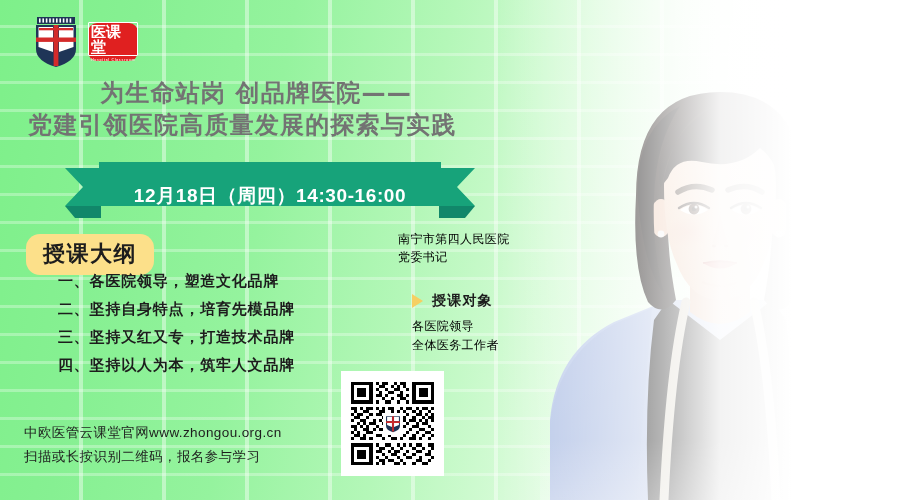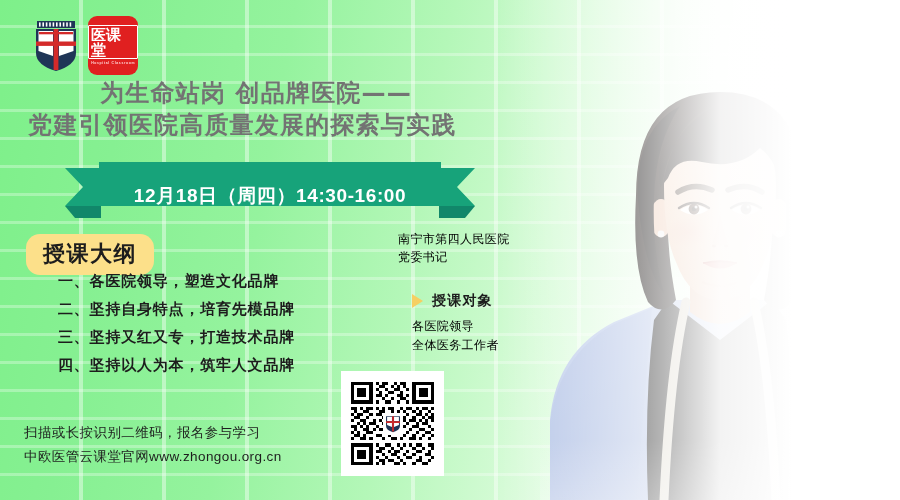--- a/index.html
+++ b/index.html
@@ -58,21 +58,21 @@
       #ffffff 88%);
   }
 
   
   .logo-row {
     position:absolute; left:33px; top:16px;
     display:flex; align-items:center; gap:9px;
   }
   .shield-logo { width:46px; height:52px; display:block; }
   .brand-logo {
-    width:50px; height:59px;
+    width:50px; height:38px;
     background:#e02020;
     border-radius:9px;
     display:flex; flex-direction:column;
     align-items:center; justify-content:center;
     line-height:1;
   }
   .brand-logo .bl-cn {
     color:#ffffff; font-size:15px; font-weight:700;
     letter-spacing:0px;
     border:1.4px solid #ffffff;
@@ -561,17 +561,17 @@
           <path d="M6 24 H20 V36 Q13 33 6 30 Z" fill="#ffffff"></path>
           <path d="M26 24 H40 V30 Q33 33 26 36 Z" fill="#ffffff"></path>
           <rect x="20.5" y="5" width="5" height="44" fill="#d42a2a"></rect>
           <rect x="3" y="19.5" width="40" height="5" fill="#d42a2a"></rect>
         </svg>
       </div>
     </div>
   </div>
 
   <div class="footer">
+    <div class="footer-line">中欧医管云课堂官网www.zhongou.org.cn</div>
     <div class="footer-line">扫描或长按识别二维码，报名参与学习</div>
-    <div class="footer-line">中欧医管云课堂官网www.zhongou.org.cn</div>
   </div>
 
 </div>
 
 </body></html>

